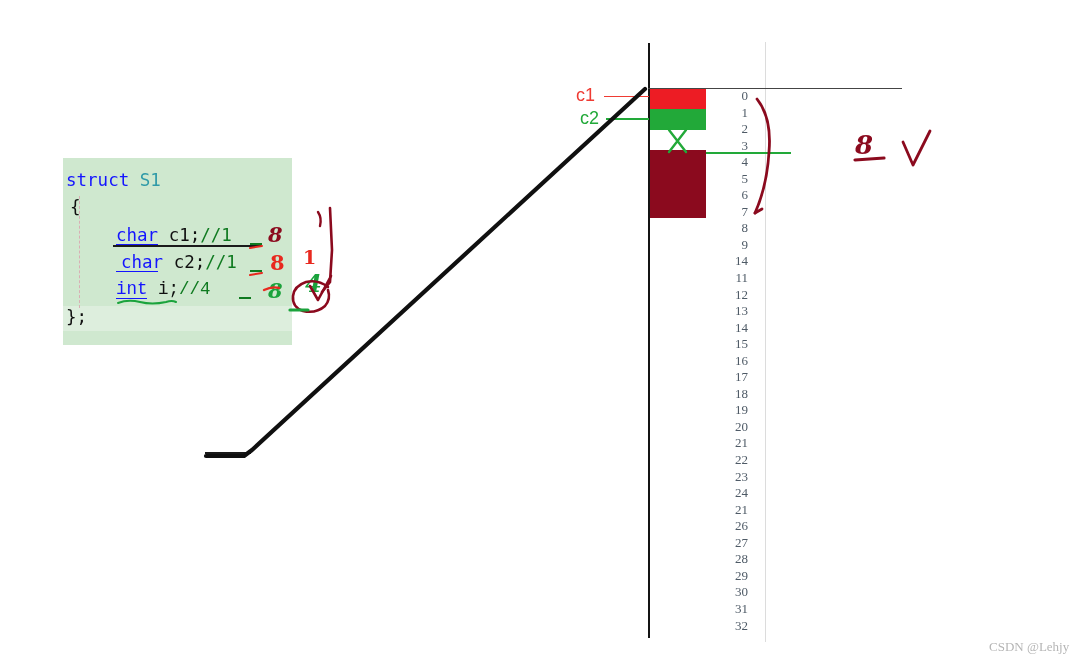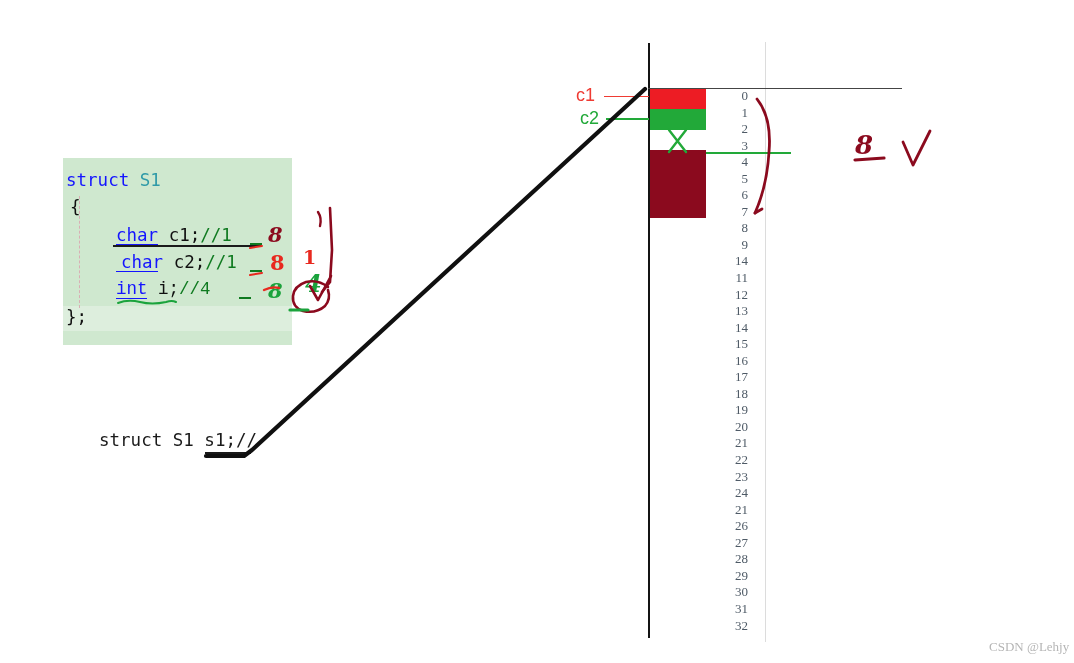--- a/index.html
+++ b/index.html
@@ -217,21 +217,20 @@
       <div class="off">21</div>
       <div class="off">26</div>
       <div class="off">27</div>
       <div class="off">28</div>
       <div class="off">29</div>
       <div class="off">30</div>
       <div class="off">31</div>
       <div class="off">32</div>
     </div>
 
-  <div class="abs" id="src-line">struct S1 s1;//</div>
   <div class="abs" id="src-ul"></div>
 
   <div class="abs" id="watermark">CSDN @Lehjy</div>
 
   <svg class="overlay" viewBox="0 0 1074 663">
 
     <path d="M 206 456 L 244 456 L 252 450 L 645 89" stroke="#101010" stroke-width="4.2" fill="none" stroke-linecap="round" stroke-linejoin="round"></path>
 
     <path d="M 118 303 Q 128 299 140 302 Q 152 305 166 302 Q 172 300 176 302" stroke="#1aa33c" stroke-width="2" fill="none" stroke-linecap="round"></path>
 

